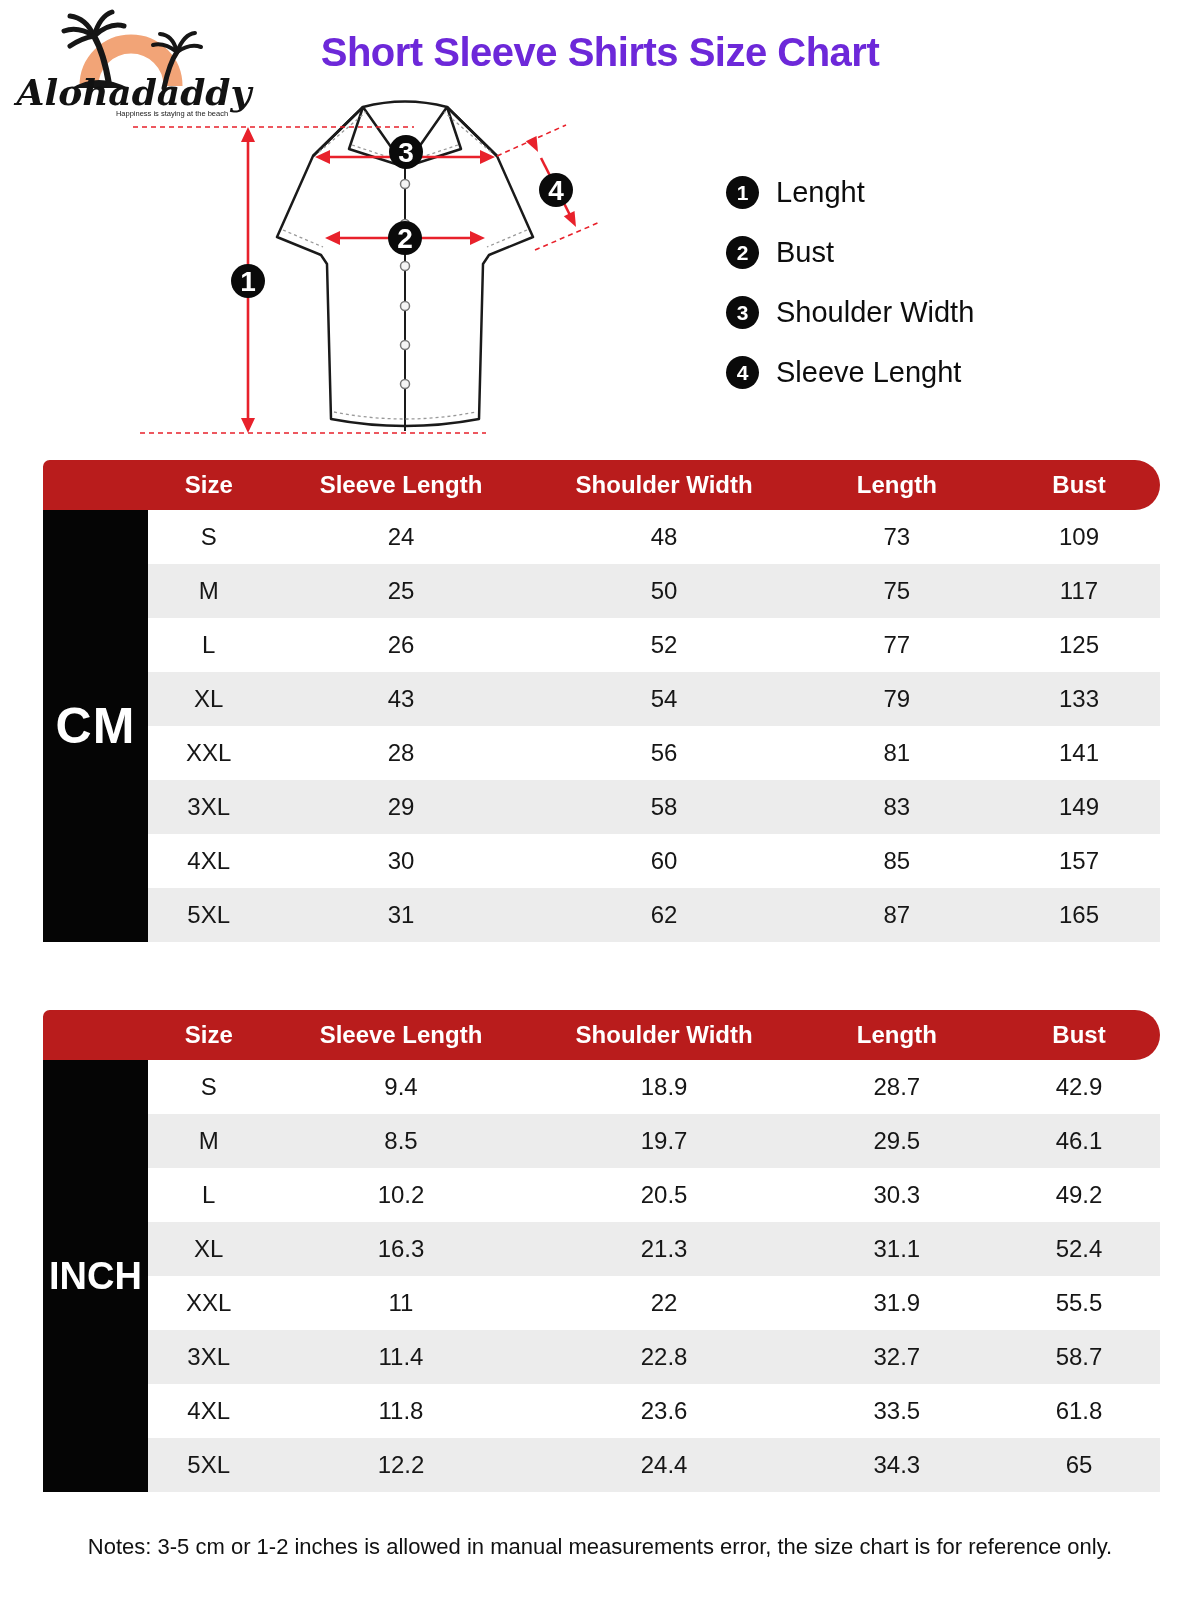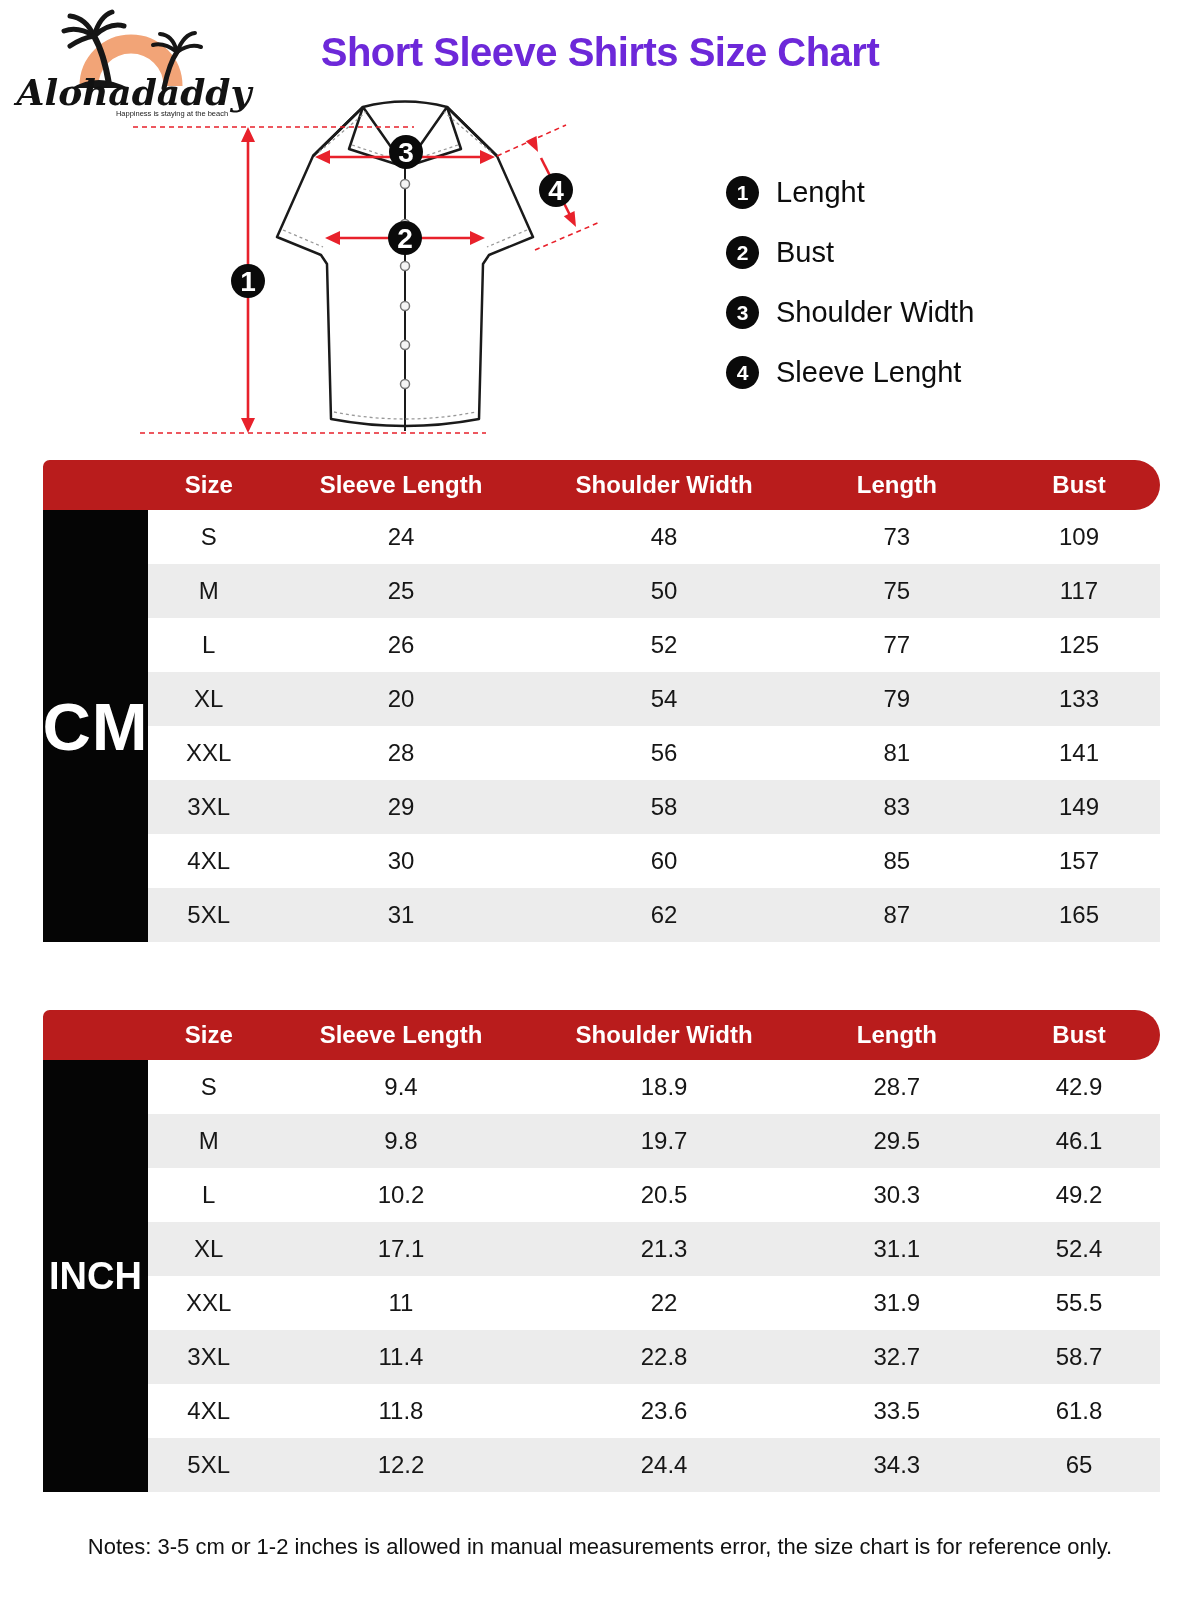--- a/index.html
+++ b/index.html
@@ -52,21 +52,21 @@
   }
   .th{
     color:#fff;font-weight:bold;font-size:24px;text-align:center;
   }
   .table-flex{display:flex;}
   .unit-cell{
     width:105px;flex:0 0 105px;
     background:#050505;color:#fff;font-weight:bold;
     display:flex;align-items:center;justify-content:center;
   }
-  .unit-cm{font-size:67px;letter-spacing:1px;}
+  .unit-cm{font-size:50px;letter-spacing:1px;}
   .unit-inch{font-size:38px;}
   .rows{flex:1;}
   .row{
     display:grid;
     grid-template-columns:12% 26% 26% 20% 16%;
     height:54px;align-items:center;
   }
   .row:nth-child(even){background:#ececec;}
   .row:nth-child(odd){background:#ffffff;}
   .cell{font-size:24px;text-align:center;color:#161616;}
@@ -232,21 +232,21 @@
         </div>
         <div class="row">
           <div class="cell">L</div>
           <div class="cell">26</div>
           <div class="cell">52</div>
           <div class="cell">77</div>
           <div class="cell">125</div>
         </div>
         <div class="row">
           <div class="cell">XL</div>
-          <div class="cell">20</div>
+          <div class="cell">43</div>
           <div class="cell">54</div>
           <div class="cell">79</div>
           <div class="cell">133</div>
         </div>
         <div class="row">
           <div class="cell">XXL</div>
           <div class="cell">28</div>
           <div class="cell">56</div>
           <div class="cell">81</div>
           <div class="cell">141</div>
@@ -289,35 +289,35 @@
     <div class="rows">
         <div class="row">
           <div class="cell">S</div>
           <div class="cell">9.4</div>
           <div class="cell">18.9</div>
           <div class="cell">28.7</div>
           <div class="cell">42.9</div>
         </div>
         <div class="row">
           <div class="cell">M</div>
-          <div class="cell">9.8</div>
+          <div class="cell">8.5</div>
           <div class="cell">19.7</div>
           <div class="cell">29.5</div>
           <div class="cell">46.1</div>
         </div>
         <div class="row">
           <div class="cell">L</div>
           <div class="cell">10.2</div>
           <div class="cell">20.5</div>
           <div class="cell">30.3</div>
           <div class="cell">49.2</div>
         </div>
         <div class="row">
           <div class="cell">XL</div>
-          <div class="cell">17.1</div>
+          <div class="cell">16.3</div>
           <div class="cell">21.3</div>
           <div class="cell">31.1</div>
           <div class="cell">52.4</div>
         </div>
         <div class="row">
           <div class="cell">XXL</div>
           <div class="cell">11</div>
           <div class="cell">22</div>
           <div class="cell">31.9</div>
           <div class="cell">55.5</div>

